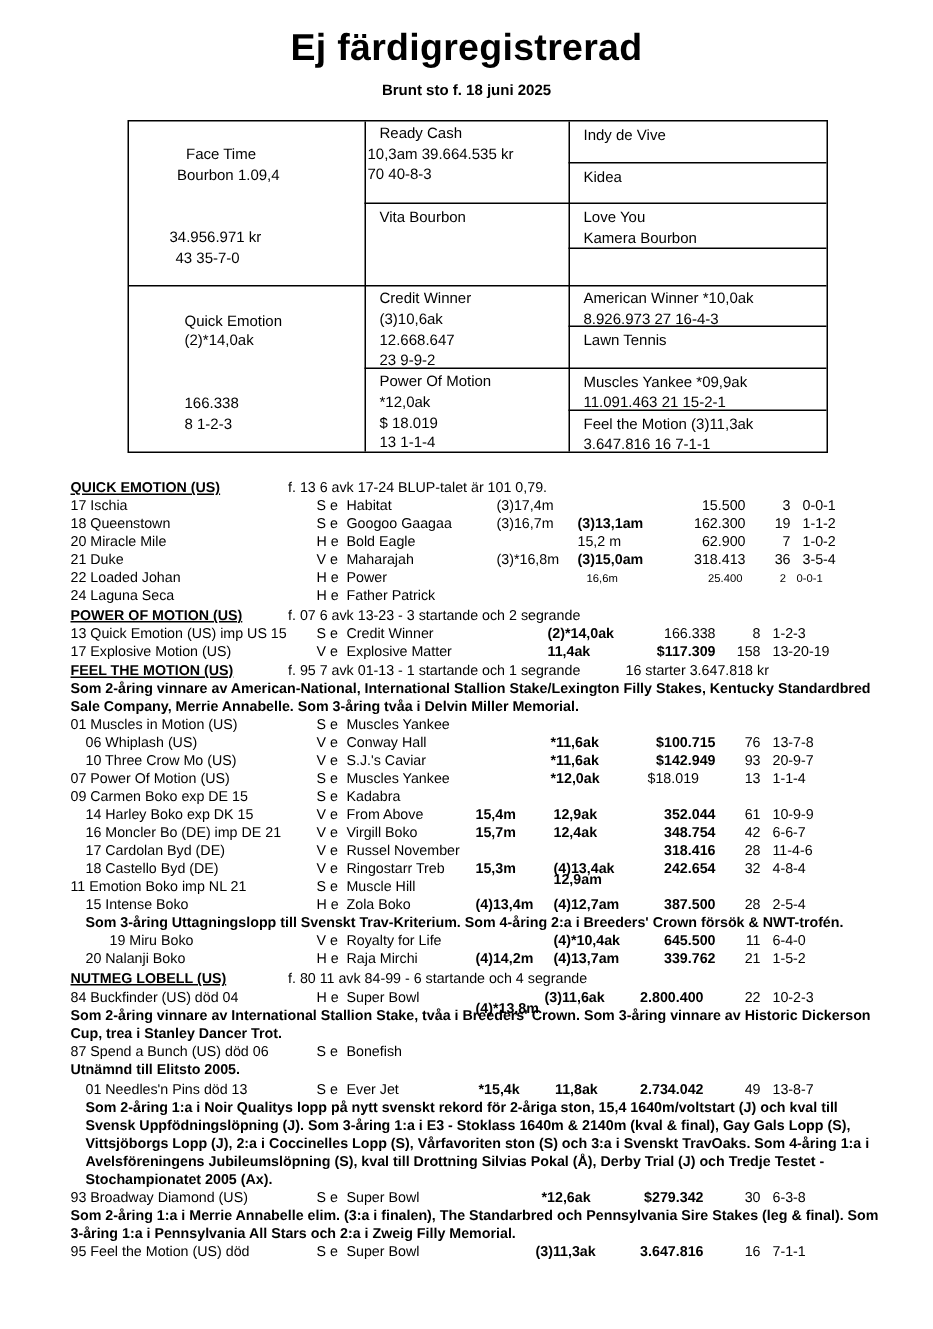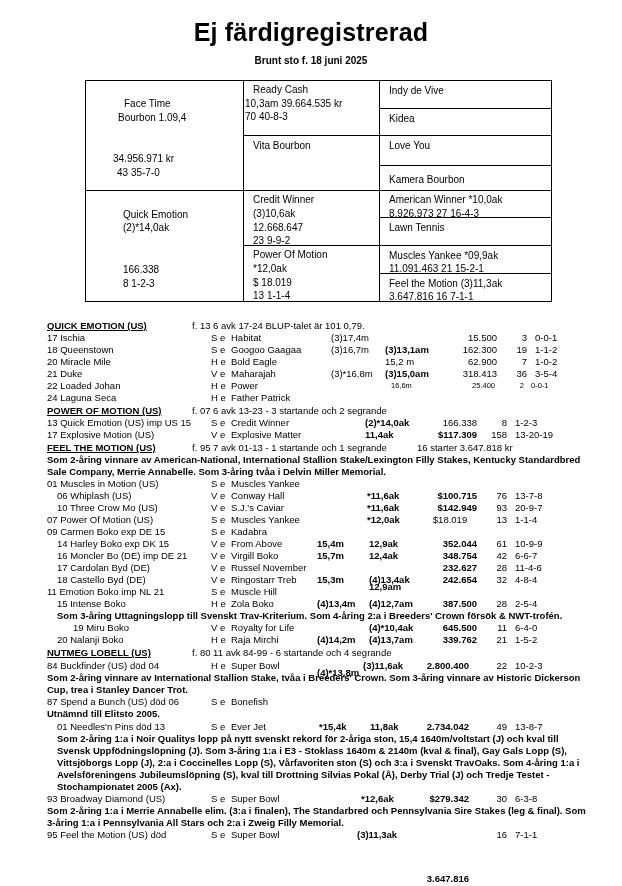--- a/index.html
+++ b/index.html
@@ -44,21 +44,21 @@
   <div class="pc" style="left:31px; top:85px;">43 35-7-0</div>
 
   <div class="pc" style="left:167px; top:2px;">Ready Cash</div>
   <div class="pc" style="left:159px; top:16px;">10,3am 39.664.535 kr</div>
   <div class="pc" style="left:159px; top:29px;">70 40-8-3</div>
   <div class="pc" style="left:167px; top:58px;">Vita Bourbon</div>
 
   <div class="pc" style="left:303px; top:3px;">Indy de Vive</div>
   <div class="pc" style="left:303px; top:31px;">Kidea</div>
   <div class="pc" style="left:303px; top:58px;">Love You</div>
-  <div class="pc" style="left:303px; top:92px;">Kamera Bourbon</div>
+  <div class="pc" style="left:303px; top:72px;">Kamera Bourbon</div>
 
   <div class="pc" style="left:37px; top:127px;">Quick Emotion</div>
   <div class="pc" style="left:37px; top:140px;">(2)*14,0ak</div>
   <div class="pc" style="left:37px; top:182px;">166.338</div>
   <div class="pc" style="left:37px; top:196px;">8 1-2-3</div>
 
   <div class="pc" style="left:167px; top:112px;">Credit Winner</div>
   <div class="pc" style="left:167px; top:126px;">(3)10,6ak</div>
   <div class="pc" style="left:167px; top:140px;">12.668.647</div>
   <div class="pc" style="left:167px; top:153px;">23 9-9-2</div>
@@ -188,21 +188,21 @@
     <span class="c b" style="left:320px;">*11,6ak</span>
     <span class="c r b" style="left:376px; width:54px;">$142.949</span>
     <span class="c r" style="left:440px; width:20px;">93</span>
     <span class="c" style="left:468px;">20-9-7</span>
   </div>
   <div class="row" style="top:194px;">
     <span class="c" style="left:0;">07  Power Of Motion (US)</span>
     <span class="c" style="left:164px;">S e</span>
     <span class="c" style="left:184px;">Muscles Yankee</span>
     <span class="c b" style="left:320px;">*12,0ak</span>
-    <span class="c r" style="left:376px; width:54px;text-align:center;">$18.019</span>
+    <span class="c r" style="left:365px; width:54px;">$18.019</span>
     <span class="c r" style="left:440px; width:20px;">13</span>
     <span class="c" style="left:468px;">1-1-4</span>
   </div>
   <div class="row" style="top:206px;">
     <span class="c" style="left:0;">09  Carmen Boko exp DE 15</span>
     <span class="c" style="left:164px;">S e</span>
     <span class="c" style="left:184px;">Kadabra</span>
   </div>
   <div class="row" style="top:218px;">
     <span class="c" style="left:10px;">14  Harley Boko exp DK 15</span>
@@ -222,21 +222,21 @@
     <span class="c b" style="left:322px;">12,4ak</span>
     <span class="c r b" style="left:376px; width:54px;">348.754</span>
     <span class="c r" style="left:440px; width:20px;">42</span>
     <span class="c" style="left:468px;">6-6-7</span>
   </div>
   <div class="row" style="top:242px;">
     <span class="c" style="left:10px;">17  Cardolan Byd (DE)</span>
     <span class="c" style="left:164px;">V e</span>
     <span class="c" style="left:184px;">Russel November</span>
     <span class="c b" style="left:322px;margin-top:19px;">12,9am</span>
-    <span class="c r b" style="left:376px; width:54px;">232.627</span>
+    <span class="c r b" style="left:376px; width:54px;">318.416</span>
     <span class="c r" style="left:440px; width:20px;">28</span>
     <span class="c" style="left:468px;">11-4-6</span>
   </div>
   <div class="row" style="top:254px;">
     <span class="c" style="left:10px;">18  Castello Byd (DE)</span>
     <span class="c" style="left:164px;">V e</span>
     <span class="c" style="left:184px;">Ringostarr Treb</span>
     <span class="c b" style="left:270px;">15,3m</span>
     <span class="c b" style="left:322px;">(4)13,4ak</span>
     <span class="c r b" style="left:376px; width:54px;">242.654</span>
@@ -319,17 +319,17 @@
     <span class="c r b" style="left:366px; width:56px;">$279.342</span>
     <span class="c r" style="left:440px; width:20px;">30</span>
     <span class="c" style="left:468px;">6-3-8</span>
   </div>
   <div class="note" style="left:0; top:485px; width:545px;">Som 2-åring 1:a i Merrie Annabelle elim. (3:a i finalen), The Standarbred och Pennsylvania Sire Stakes (leg &amp; final). Som 3-åring 1:a i Pennsylvania All Stars och 2:a i Zweig Filly Memorial.</div>
   <div class="row" style="top:509px;">
     <span class="c" style="left:0;">95  Feel the Motion (US) död</span>
     <span class="c" style="left:164px;">S e</span>
     <span class="c" style="left:184px;">Super Bowl</span>
     <span class="c b" style="left:310px;">(3)11,3ak</span>
-    <span class="c r b" style="left:366px; width:56px;margin-top:44px;">3.647.816</span>
+    <span class="c r b" style="left:366px; width:56px;">3.647.816</span>
     <span class="c r" style="left:440px; width:20px;">16</span>
     <span class="c" style="left:468px;">7-1-1</span>
   </div>
 </div>
 
 </body></html>

